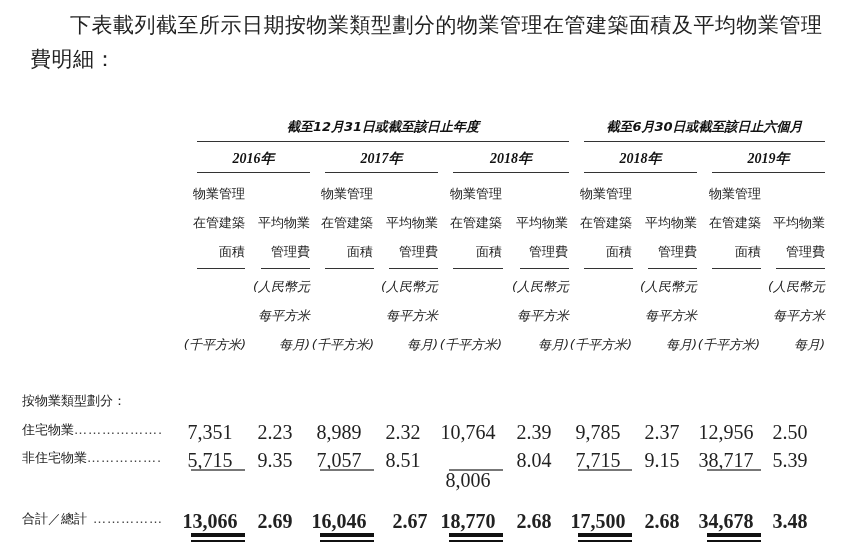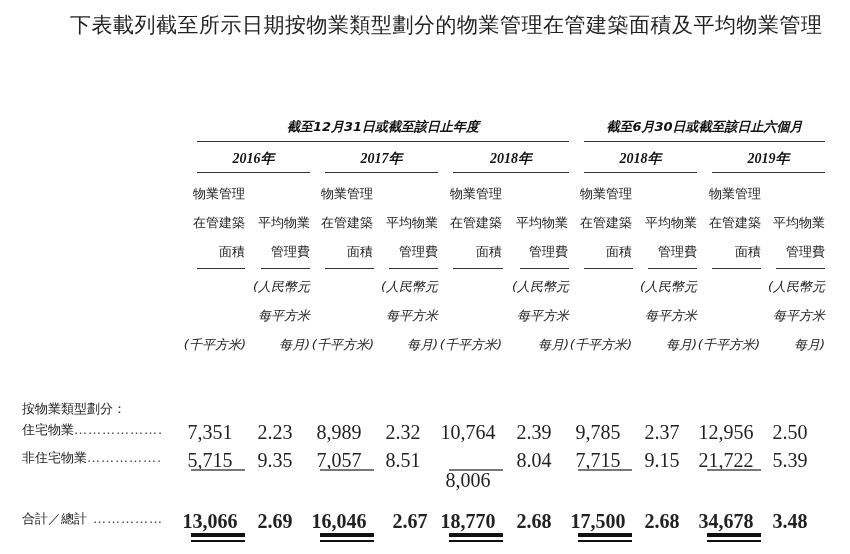--- a/index.html
+++ b/index.html
@@ -47,20 +47,21 @@
     font-family:"Liberation Serif", "DejaVu Serif", serif;
     font-size:20px; color:#222;
   }
   .num.bold { font-weight:bold; }
 </style>
 </head>
 <body>
 
 <div class="intro">
   <div><span class="indent"></span><span>下表載列截至所示日期按物業類型劃分的物業管理在管建築面積及平均物業管理</span></div>
+  <div><span>費明細：</span></div>
 </div>
 
 <div class="abs grp-title" style="left:197px; top:118px; width:372px;">截至12月31日或截至該日止年度</div>
 <div class="rule" style="left:197px; top:141px; width:372px;"></div>
 
 <div class="abs grp-title" style="left:584px; top:118px; width:241px;">截至6月30日或截至該日止六個月</div>
 <div class="rule" style="left:584px; top:141px; width:241px;"></div>
 
 <div class="abs year" style="left:197px; top:150px; width:113px;">2016年</div>
 <div class="rule" style="left:197px; top:172px; width:113px;"></div>
@@ -159,21 +160,21 @@
   <div>每平方米</div>
   <div>每月)</div>
 </div>
 
 <div class="unit" style="left:180px; top:330px; width:66px;">(千平方米)</div>
 <div class="unit" style="left:308px; top:330px; width:66px;">(千平方米)</div>
 <div class="unit" style="left:436px; top:330px; width:66px;">(千平方米)</div>
 <div class="unit" style="left:566px; top:330px; width:66px;">(千平方米)</div>
 <div class="unit" style="left:694px; top:330px; width:66px;">(千平方米)</div>
 
-<div class="label" style="top:400px;">按物業類型劃分：</div>
+<div class="label" style="top:392px;">按物業類型劃分：</div>
 
 <div class="label" style="top:421px;">
   <span>住宅物業</span><span class="dots">……………….</span>
 </div>
 <div class="num" style="left:175px; top:421px;">7,351</div>
 <div class="num" style="left:240px; top:421px;">2.23</div>
 <div class="num" style="left:304px; top:421px;">8,989</div>
 <div class="num" style="left:368px; top:421px;">2.32</div>
 <div class="num" style="left:433px; top:421px;">10,764</div>
 <div class="num" style="left:499px; top:421px;">2.39</div>
@@ -186,21 +187,21 @@
   <span>非住宅物業</span><span class="dots">…………….</span>
 </div>
 <div class="num" style="left:175px; top:449px;">5,715</div>
 <div class="num" style="left:240px; top:449px;">9.35</div>
 <div class="num" style="left:304px; top:449px;">7,057</div>
 <div class="num" style="left:368px; top:449px;">8.51</div>
 <div class="num" style="left:433px; top:449px;margin-top:20px;">8,006</div>
 <div class="num" style="left:499px; top:449px;">8.04</div>
 <div class="num" style="left:563px; top:449px;">7,715</div>
 <div class="num" style="left:627px; top:449px;">9.15</div>
-<div class="num" style="left:691px; top:449px;">21,722</div>
+<div class="num" style="left:691px; top:449px;">38,717</div>
 <div class="num" style="left:755px; top:449px;">5.39</div>
 
 <div class="rule-grey" style="left:191px; top:469px; width:54px;"></div>
 <div class="rule-grey" style="left:320px; top:469px; width:54px;"></div>
 <div class="rule-grey" style="left:449px; top:469px; width:54px;"></div>
 <div class="rule-grey" style="left:578px; top:469px; width:54px;"></div>
 <div class="rule-grey" style="left:707px; top:469px; width:54px;"></div>
 
 <div class="label" style="top:510px;">
   <span>合計／總計</span><span class="dots" style="margin-left:6px;">……………</span>

